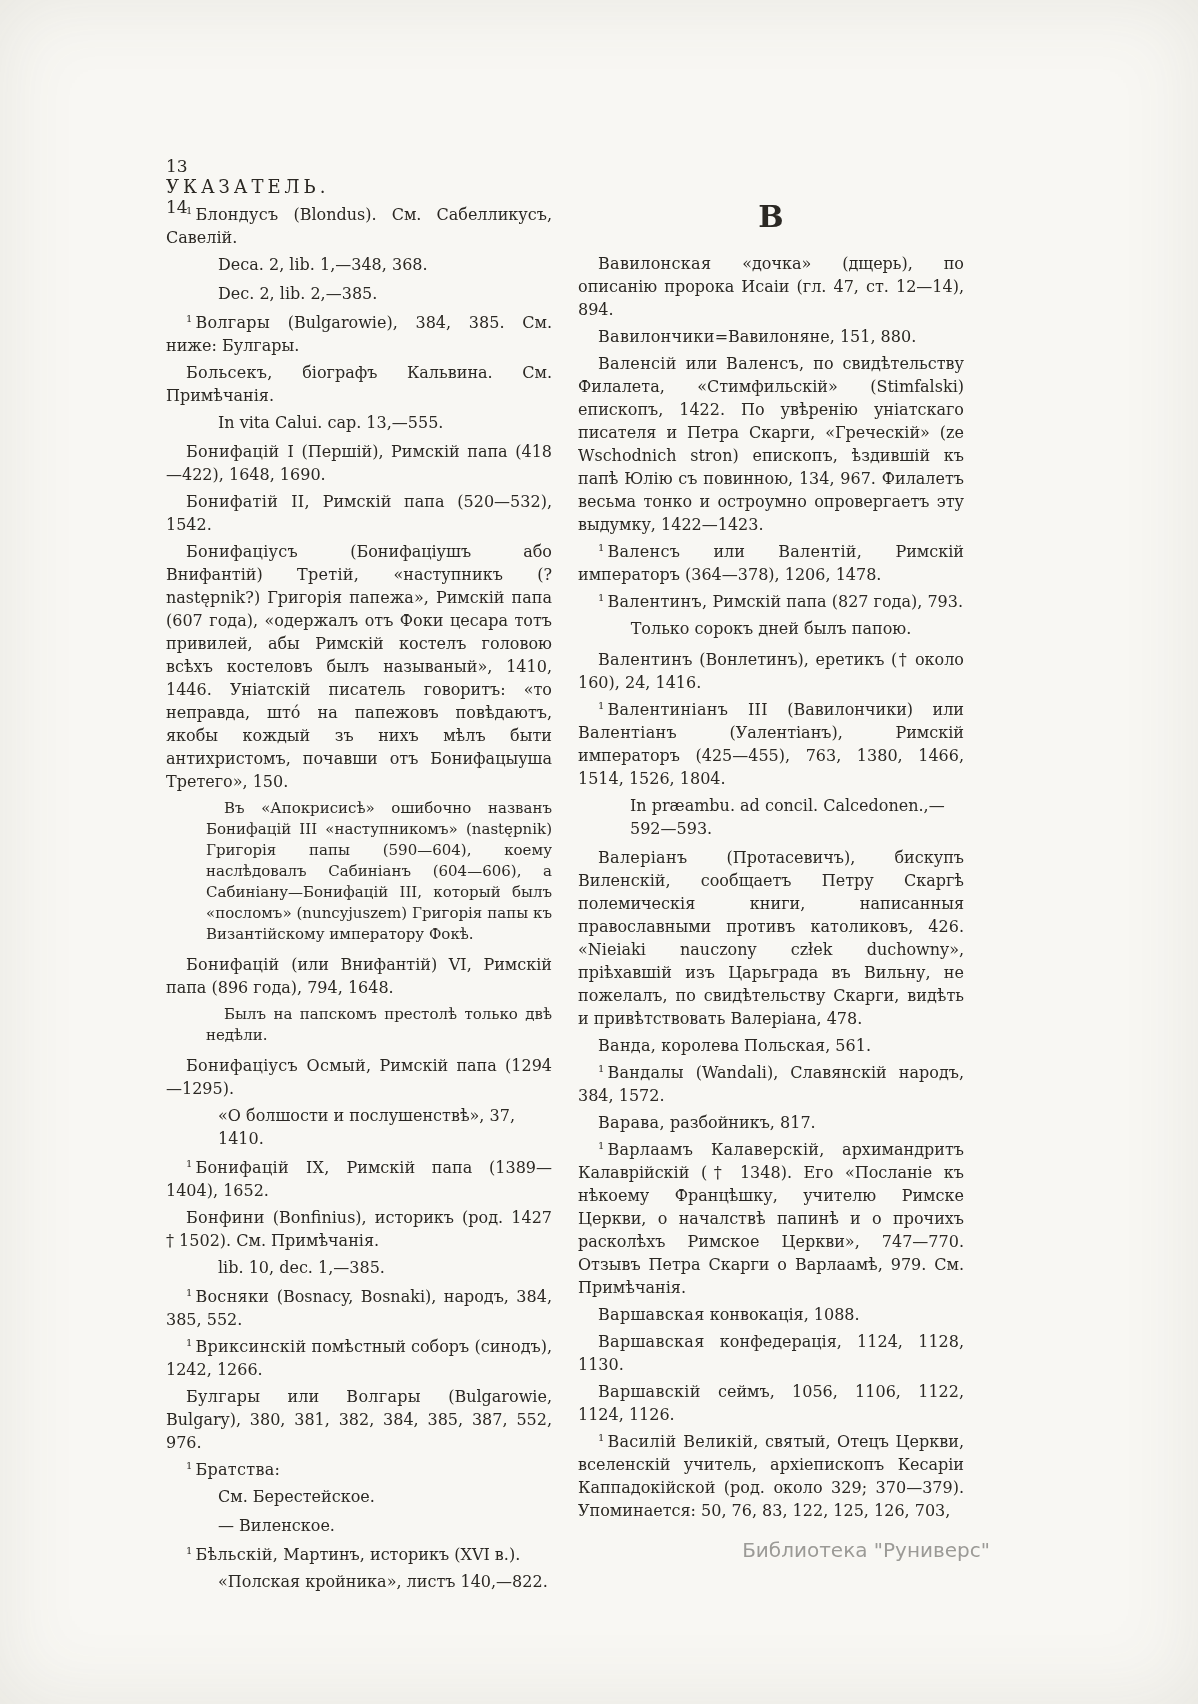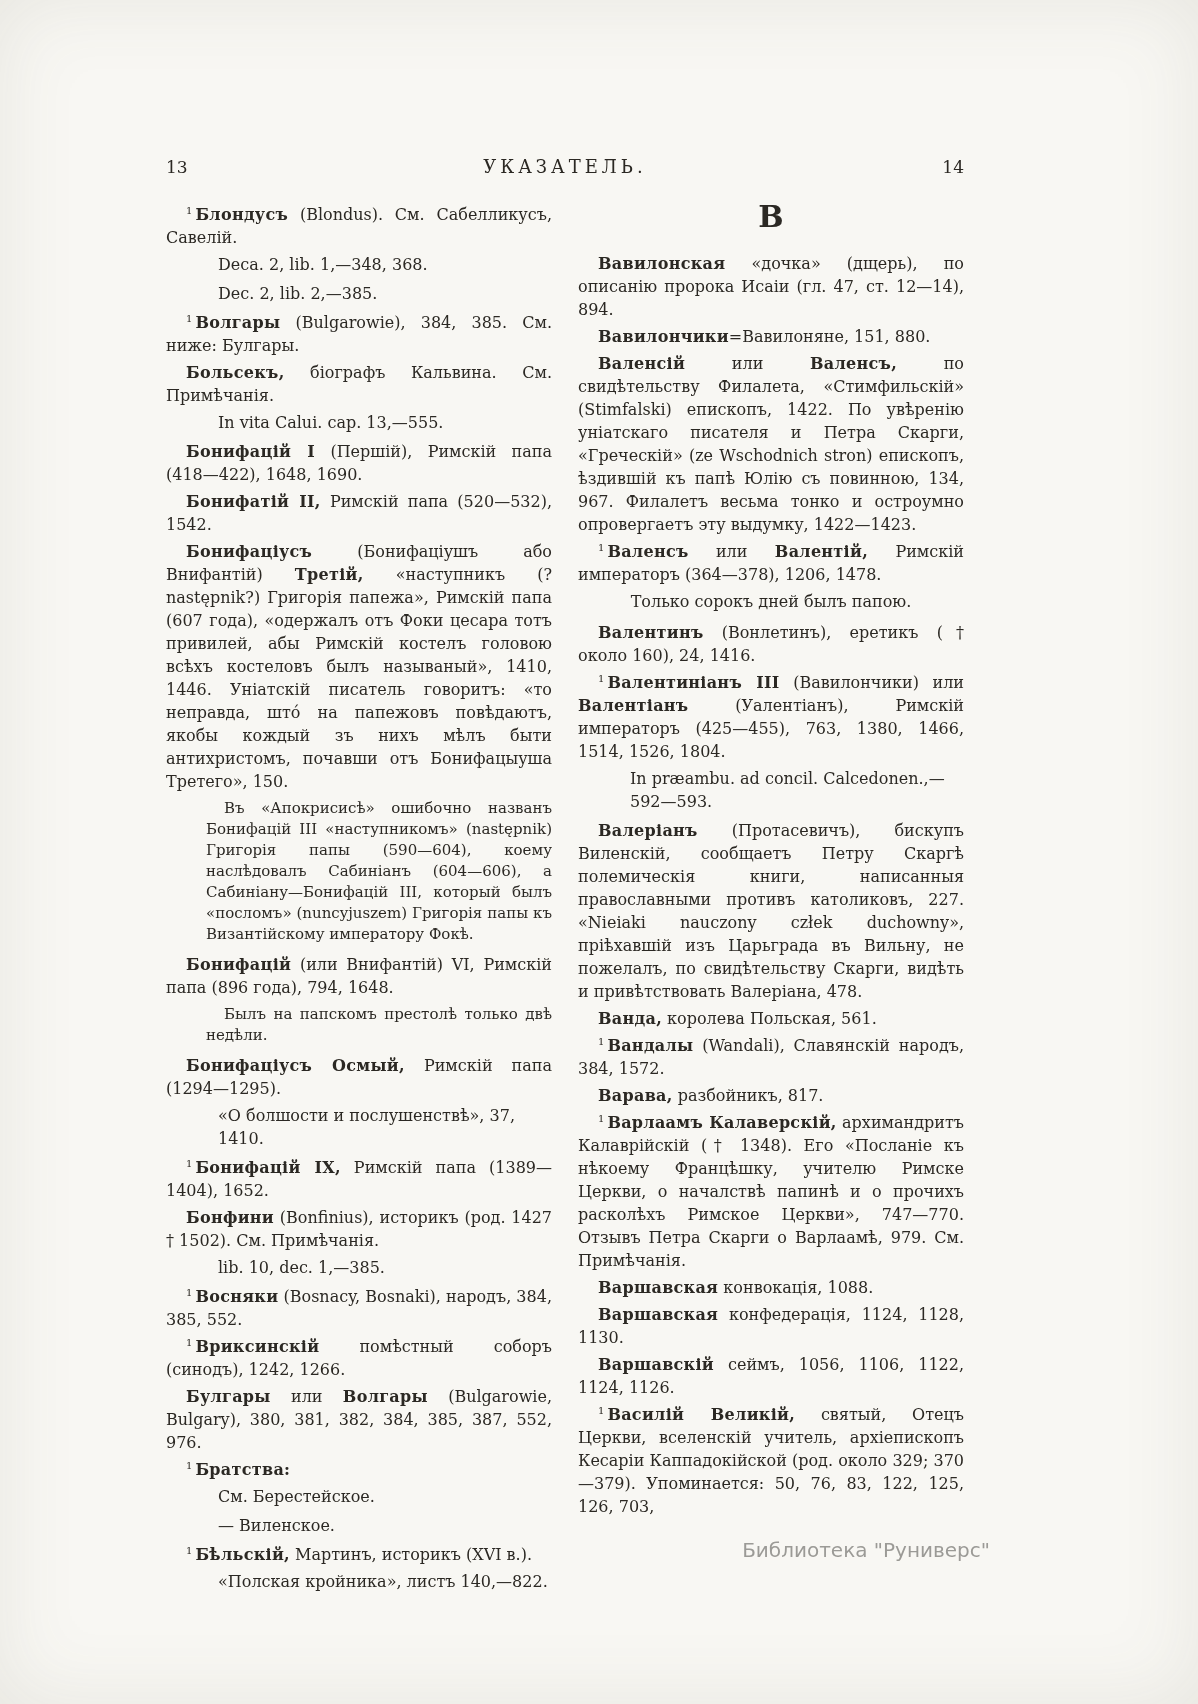--- a/index.html
+++ b/index.html
@@ -9,20 +9,21 @@
     width:1198px;height:1704px;
     background:#f8f7f3;
     box-shadow:inset 0 0 80px rgba(90,85,70,0.10);
     color:#2b2823;
     overflow:hidden;
   }
   .page-header{
     position:absolute;top:156px;left:166px;width:798px;
     display:flex;justify-content:space-between;align-items:baseline;
     font-size:17px;
+    flex-direction:column;
   }
   .running-title{
     letter-spacing:4px;font-size:18px;
   }
   .pagenum{font-size:17px;}
   .columns{
     position:absolute;top:203px;left:166px;width:798px;
     display:flex;gap:26px;
   }
   .col{width:386px;font-size:16px;line-height:23px;}
@@ -32,21 +33,21 @@
   .para.center{margin:4px 0 8px 0;text-align:center;}
   .para.note{
     margin:5px 0 8px 40px;
     font-size:15px;line-height:21px;
     text-align:justify;text-indent:18px;
   }
   .para.letter{
     text-align:center;font-weight:bold;font-size:30px;
     margin:2px 0 24px 0;text-indent:0;
   }
-  .para b{font-weight:700;letter-spacing:0.3px;}
+  .para b{font-weight:400;letter-spacing:0.3px;}
   .para sup{font-size:10px;line-height:0;margin-right:3px;}
   .watermark{
     position:absolute;top:1538px;right:208px;
     font-family:"DejaVu Sans", sans-serif;
     font-size:20px;color:#9b9a96;
   }
 </style>
 </head>
 <body>
 
@@ -85,25 +86,26 @@
         <div class="para cite"><span>— Виленское.</span></div>
         <div class="para entry"><sup>1</sup><b>Бѣльскій,</b><span> Мартинъ, историкъ (XVI в.).</span></div>
         <div class="para cite"><span>«Полская кройника», листъ 140,—822.</span></div>
       </div>
     <div class="col" id="col-right">
         <div class="para letter"><span>В</span></div>
         <div class="para entry"><b>Вавилонская</b><span> «дочка» (дщерь), по описанію пророка Исаіи (гл. 47, ст. 12—14), 894.</span></div>
         <div class="para entry"><b>Вавилончики</b><span>=Вавилоняне, 151, 880.</span></div>
         <div class="para entry"><b>Валенсій</b><span> или </span><b>Валенсъ,</b><span> по свидѣтельству Филалета, «Стимфильскій» (Stimfalski) епископъ, 1422. По увѣренію уніатскаго писателя и Петра Скарги, «Греческій» (ze Wschodnich stron) епископъ, ѣздившій къ папѣ Юлію съ повинною, 134, 967. Филалетъ весьма тонко и остроумно опровергаетъ эту выдумку, 1422—1423.</span></div>
         <div class="para entry"><sup>1</sup><b>Валенсъ</b><span> или </span><b>Валентій,</b><span> Римскій императоръ (364—378), 1206, 1478.</span></div>
+        <div class="para entry"><sup>1</sup><b>Валентинъ,</b><span> Римскій папа (827 года), 793.</span></div>
         <div class="para center"><span>Только сорокъ дней былъ папою.</span></div>
         <div class="para entry"><b>Валентинъ</b><span> (Вонлетинъ), еретикъ († около 160), 24, 1416.</span></div>
         <div class="para entry"><sup>1</sup><b>Валентиніанъ III</b><span> (Вавилончики) или </span><b>Валентіанъ</b><span> (Уалентіанъ), Римскій императоръ (425—455), 763, 1380, 1466, 1514, 1526, 1804.</span></div>
         <div class="para cite"><span>In præambu. ad concil. Calcedonen.,— 592—593.</span></div>
-        <div class="para entry"><b>Валеріанъ</b><span> (Протасевичъ), бискупъ Виленскій, сообщаетъ Петру Скаргѣ полемическія книги, написанныя православными противъ католиковъ, 227. «Nieiaki nauczony człek duchowny», пріѣхавшій изъ Царьграда въ Вильну, не пожелалъ, по свидѣтельству Скарги, видѣть и привѣтствовать Валеріана, 478.</span></div>
+        <div class="para entry"><b>Валеріанъ</b><span> (Протасевичъ), бискупъ Виленскій, сообщаетъ Петру Скаргѣ полемическія книги, написанныя православными противъ католиковъ, 426. «Nieiaki nauczony człek duchowny», пріѣхавшій изъ Царьграда въ Вильну, не пожелалъ, по свидѣтельству Скарги, видѣть и привѣтствовать Валеріана, 478.</span></div>
         <div class="para entry"><b>Ванда,</b><span> королева Польская, 561.</span></div>
         <div class="para entry"><sup>1</sup><b>Вандалы</b><span> (Wandali), Славянскій народъ, 384, 1572.</span></div>
         <div class="para entry"><b>Варава,</b><span> разбойникъ, 817.</span></div>
         <div class="para entry"><sup>1</sup><b>Варлаамъ Калаверскій,</b><span> архимандритъ Калаврійскій († 1348). Его «Посланіе къ нѣкоему Францѣшку, учителю Римске Церкви, о началствѣ папинѣ и о прочихъ расколѣхъ Римское Церкви», 747—770. Отзывъ Петра Скарги о Варлаамѣ, 979. См. Примѣчанія.</span></div>
         <div class="para entry"><b>Варшавская</b><span> конвокація, 1088.</span></div>
         <div class="para entry"><b>Варшавская</b><span> конфедерація, 1124, 1128, 1130.</span></div>
         <div class="para entry"><b>Варшавскій</b><span> сеймъ, 1056, 1106, 1122, 1124, 1126.</span></div>
         <div class="para entry"><sup>1</sup><b>Василій Великій,</b><span> святый, Отецъ Церкви, вселенскій учитель, архіепископъ Кесаріи Каппадокійской (род. около 329; 370—379). Упоминается: 50, 76, 83, 122, 125, 126, 703,</span></div>
       </div>
   </div>

